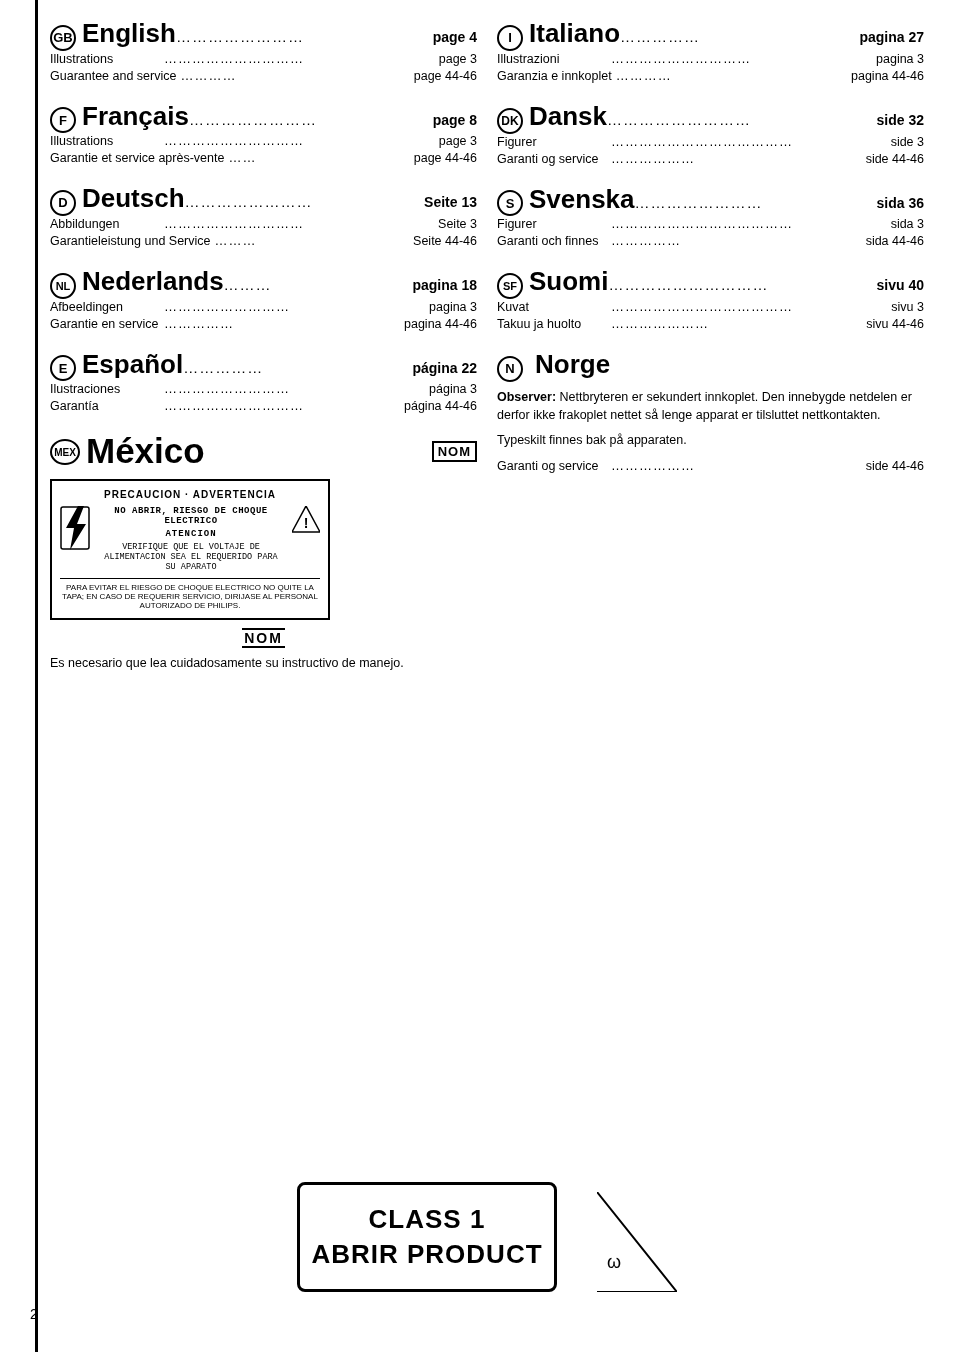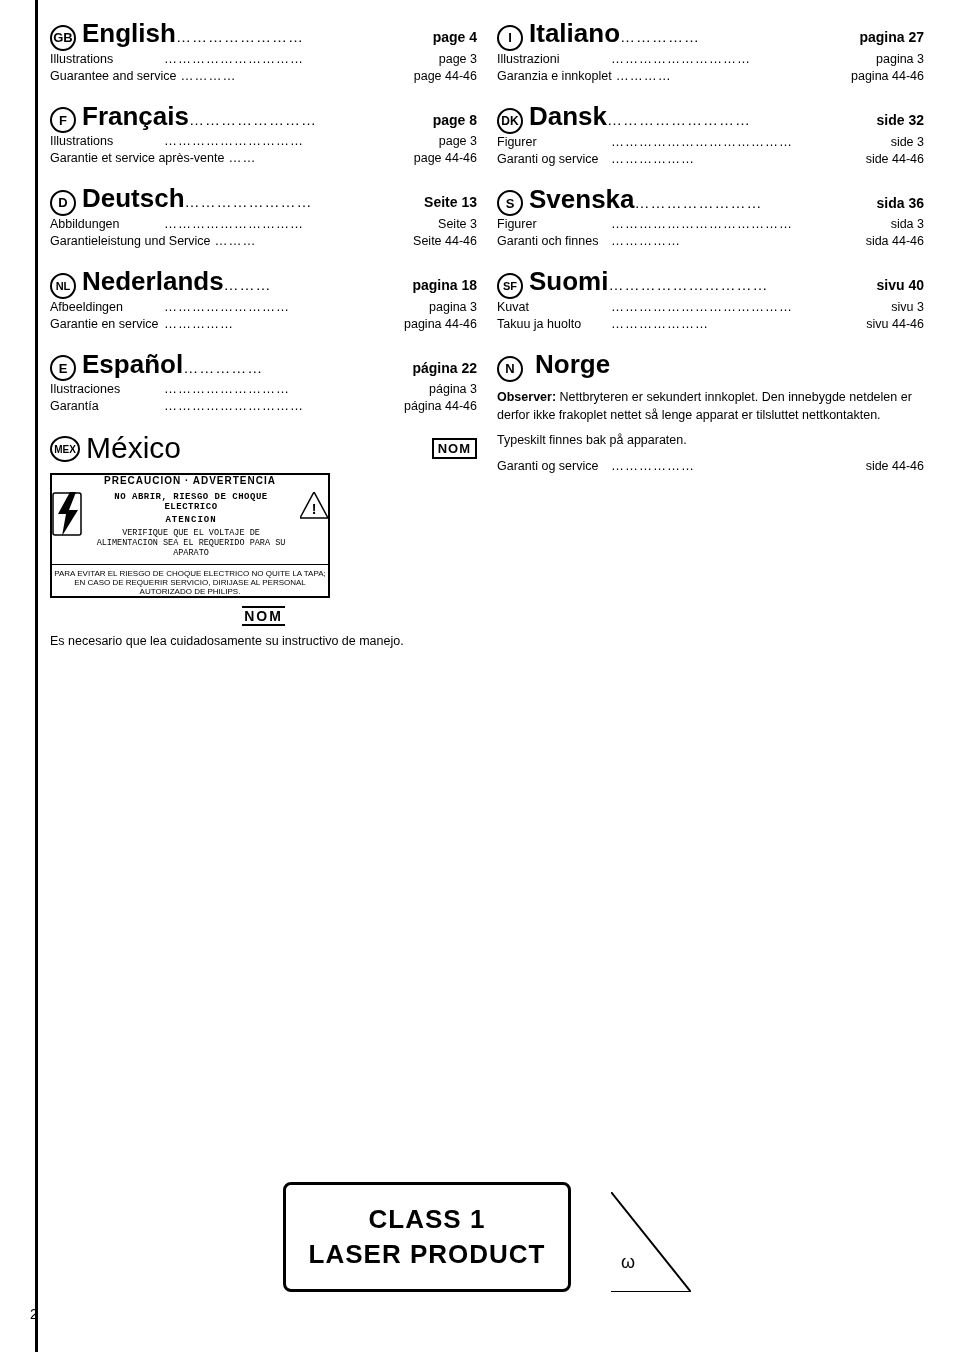--- a/index.html
+++ b/index.html
@@ -126,20 +126,21 @@
     }
     .nom-badge-inline {
       border: 2px solid #000;
       padding: 1px 4px;
       font-size: 13px;
       font-weight: bold;
       letter-spacing: 1px;
     }
     .warning-box {
       border: 2px solid #000;
+      padding: 8px;
       font-size: 10.5px;
       margin-bottom: 8px;
       max-width: 280px;
     }
     .warning-title {
       text-align: center;
       font-weight: bold;
       font-size: 10px;
       margin-bottom: 6px;
       letter-spacing: 1px;
@@ -195,21 +196,21 @@
       font-size: 14px;
       letter-spacing: 2px;
     }
     .mexico-note {
       font-size: 12.5px;
       line-height: 1.5;
     }
     .class-laser-box {
       border: 3px solid #000;
       border-radius: 8px;
-      width: 288px;
+      width: 260px;
       height: 110px;
       display: flex;
       flex-direction: column;
       align-items: center;
       justify-content: center;
       gap: 4px;
     }
     .class-laser-text {
       font-size: 26px;
       font-weight: bold;
@@ -333,21 +334,21 @@
           <span class="sub-label">Garantía</span>
           <span class="sub-dots">…………………………</span>
           <span class="sub-ref">página 44-46</span>
         </div>
       </div>
 
       <div class="mexico-section">
         <div class="mexico-title-row">
           <div class="mexico-title">
             <span class="circle-badge" style="font-size:10px;width:30px;">MEX</span>
-            <span style="font-size:30px;font-weight:normal;">México</span>
+            <span style="font-size:35px;font-weight:bold;">México</span>
           </div>
           <span class="nom-badge-inline">NOM</span>
         </div>
 
         <div class="warning-box">
           <div class="warning-title">PRECAUCION · ADVERTENCIA</div>
           <div class="warning-inner">
             <div class="lightning-bolt">
               <svg width="30" height="44" viewBox="0 0 30 44">
                 <polygon points="18,0 6,22 14,22 10,44 26,18 17,18 24,0" fill="#000"></polygon>
@@ -471,21 +472,21 @@
             <span class="sub-ref">side 44-46</span>
           </div>
         </div>
       </div>
     </div>
   </div>
 
   <div style="position:absolute;bottom:60px;left:50px;right:30px;display:flex;align-items:flex-end;justify-content:center;gap:40px;">
     <div class="class-laser-box">
       <span class="class-laser-text">CLASS 1</span>
-      <span class="class-laser-text">LASER PRODUCT</span>
+      <span class="class-laser-text">ABRIR PRODUCT</span>
     </div>
 
     <div style="position:relative;width:80px;height:100px;">
       <svg width="80" height="100" viewBox="0 0 80 100">
         <polyline points="0,0 80,100 0,100" fill="none" stroke="#000" stroke-width="2"></polyline>
       </svg>
       <span style="position:absolute;top:60px;left:10px;font-size:18px;">ω</span>
     </div>
   </div>
 

